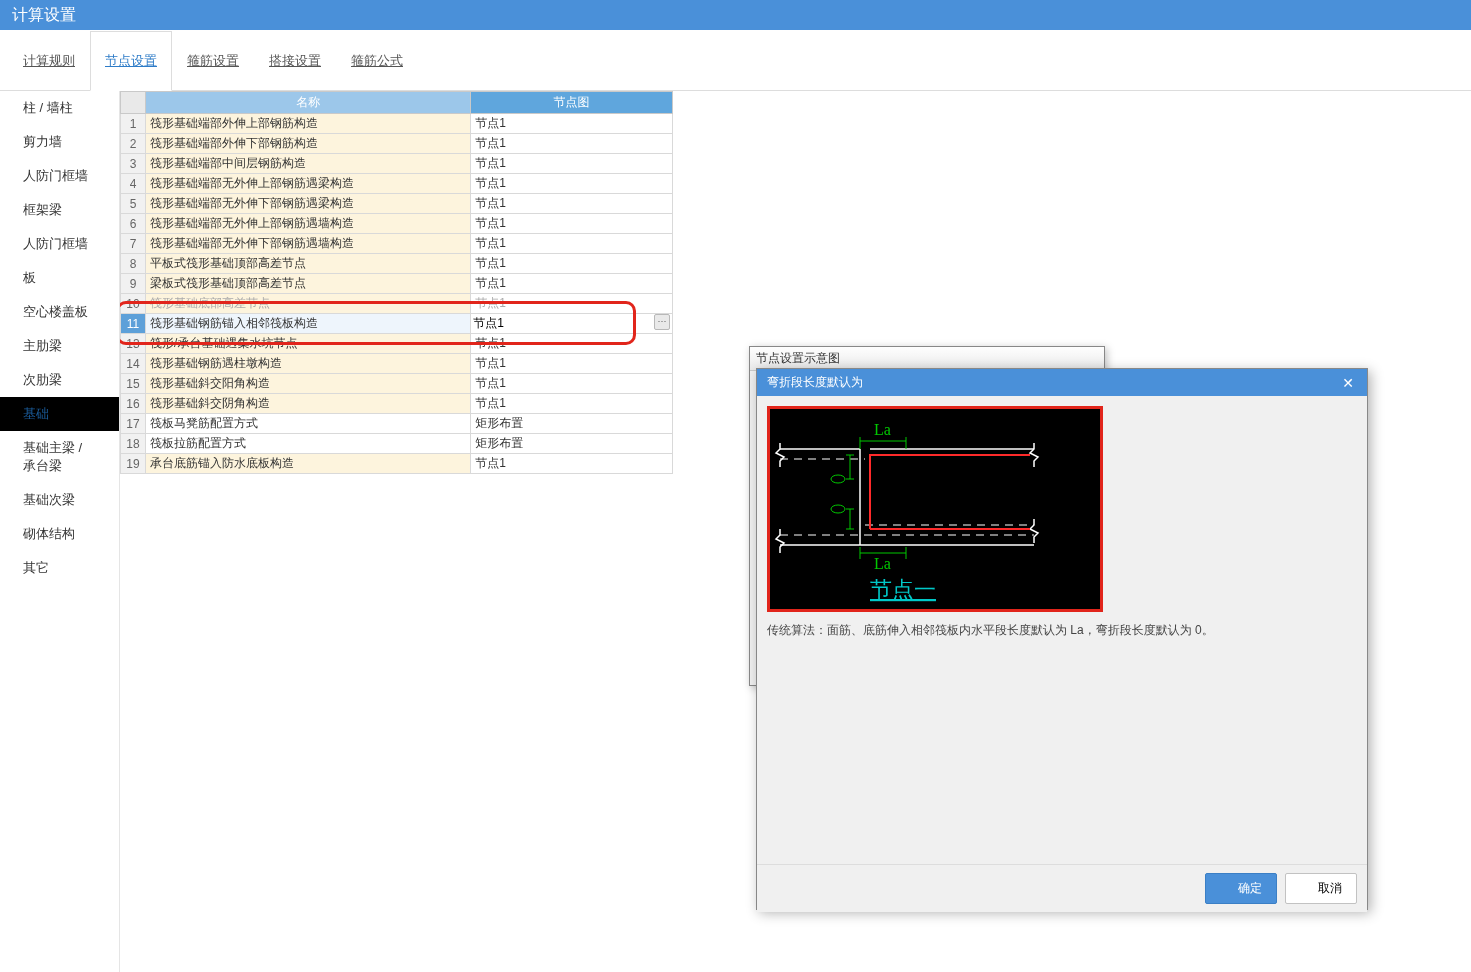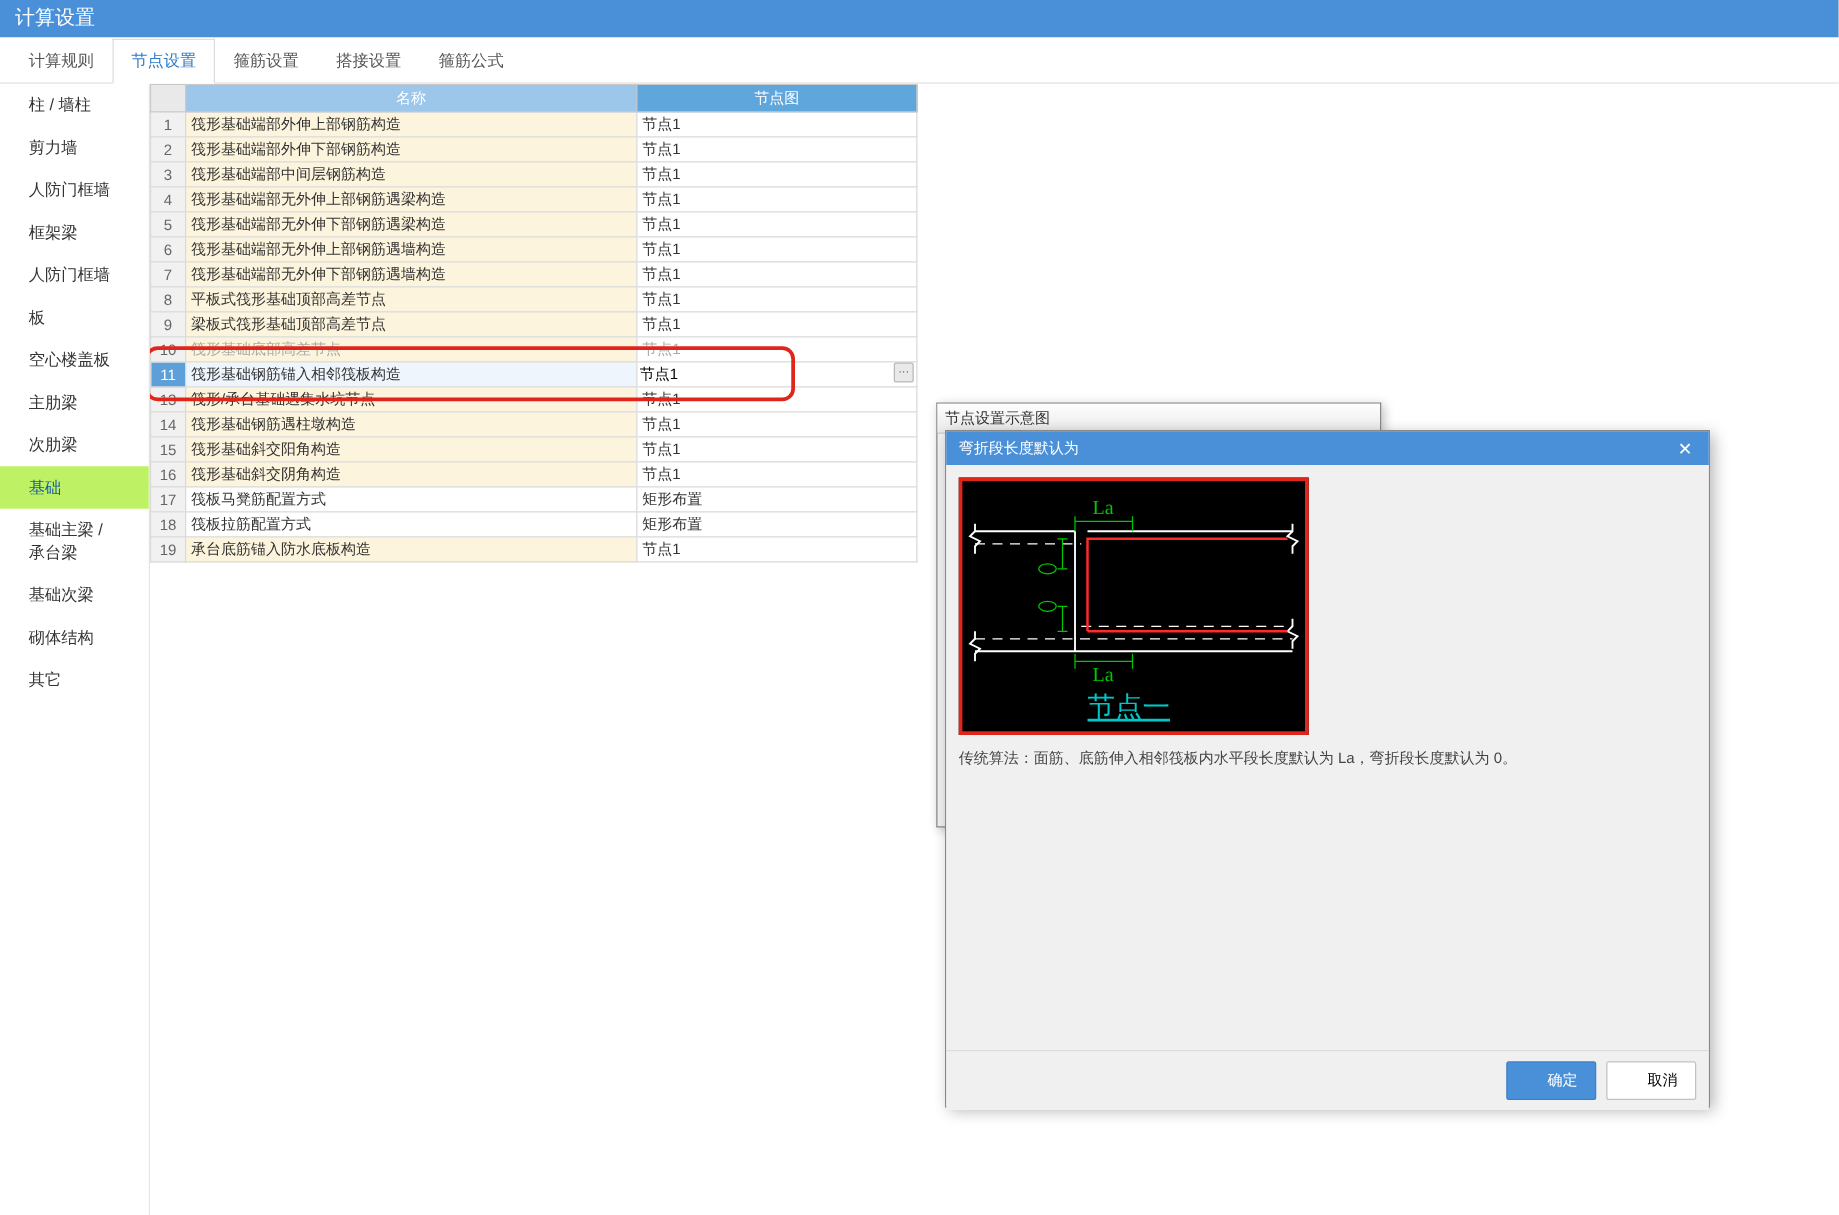--- a/index.html
+++ b/index.html
@@ -3,32 +3,32 @@
   <meta charset="utf-8">
   <style>
     * { margin: 0; padding: 0; box-sizing: border-box; font-family: "Microsoft YaHei", SimSun, Arial, sans-serif; }
     body { background: #f0f0f0; font-size: 12px; color: #333; overflow: hidden; }
 
     .window { width: 1471px; height: 972px; background: #fff; position: relative; }
 
     .titlebar { background: #4a90d9; color: #fff; height: 30px; line-height: 30px; padding: 0 12px; font-size: 16px; }
 
     .tabs { display: flex; background: #fff; border-bottom: 1px solid #ddd; padding-left: 8px; }
-    .tab { padding: 8px 14px; cursor: pointer; color: #555; font-size: 13px; border: 1px solid transparent; border-bottom: none; position: relative; top: 1px; }
+    .tab { padding: 20px 14px; cursor: pointer; color: #555; font-size: 13px; border: 1px solid transparent; border-bottom: none; position: relative; top: 1px; text-decoration: underline; }
     .tab.active { color: #2d7bc7; border-color: #ddd; border-bottom: 1px solid #fff; background: #fff; }
 
     .content { display: flex; height: calc(100% - 30px - 36px); }
 
     .sidebar { width: 120px; border-right: 1px solid #e5e5e5; background: #fff; }
     .side-item { padding: 8px 23px; cursor: pointer; font-size: 13px; color: #333; }
-    .side-item.active { background: #bef264; color: #1a5c9b; font-family: Liberation Serif, serif; }
+    .side-item.active { background: #000000; color: #1a5c9b; font-family: Liberation Serif, serif; }
 
     .main-panel { flex: 1; position: relative; background: #fff; overflow: hidden; }
 
-    .grid { display: table; width: 614px; border-collapse: collapse; position: relative; }
+    .grid { display: table; width: 553px; border-collapse: collapse; position: relative; }
     .grid-header { display: table-row; }
     .grid-header .th { display: table-cell; background: #9cc7ea; color: #fff; text-align: center; padding: 2px 4px; border: 1px solid #c9c9c9; font-size: 12px; }
     .th-name { width: 290px; }
     .th-node { width: 180px; background: #5fa6dd !important; }
     .th-idx { width: 20px; background: #e9e9e9 !important; border-color:#c9c9c9;}
     .grid-row { display: table-row; }
     .grid-row .td { display: table-cell; border: 1px solid #d9d9d9; padding: 1px 4px; height: 19px; vertical-align: middle; background: #fff; font-size: 12px; }
     .td-idx { width: 20px; text-align: center; background: #f1f1f1 !important; color: #666; }
     .grid-row .td-name { background: #fdf4dd; }
     .grid-row.plain .td-name { background: #fff; }
@@ -44,21 +44,21 @@
 
     
     .popup1 { position: absolute; left: 629px; top: 255px; width: 356px; height: 340px; background: #f1f1f1; border: 1px solid #888; box-shadow: 2px 2px 8px rgba(0,0,0,.25); }
     .popup1-title { background: linear-gradient(#fefefe,#eaeaea); padding: 3px 6px; border-bottom: 1px solid #c9c9c9; font-size: 12px; }
 
     
     .dialog { position: absolute; left: 636px; top: 277px; width: 612px; height: 542px; background: #f0f0f0; border: 1px solid #888; box-shadow: 3px 3px 12px rgba(0,0,0,.3); }
     .dlg-title { background: #4a90d9; color: #fff; padding: 5px 10px; font-size: 12px; display:flex; justify-content:space-between; align-items:center;}
     .dlg-close { color: #fff; cursor: pointer; font-size: 14px; width:18px; text-align:center;}
     .dlg-body { padding: 10px; height: calc(100% - 28px - 44px); overflow: auto; background:#f0f0f0;}
-    .diagram-card { width: 280px; border: 3px solid #e1251b; background: #000; position: relative; text-align: right; }
+    .diagram-card { width: 336px; border: 3px solid #e1251b; background: #000; position: relative; text-align: right; }
     .diagram-caption { padding: 10px 0 4px; color: #444; font-size: 12px; }
     .dlg-footer { display:flex; justify-content:flex-end; gap:8px; padding: 8px 10px; border-top: 1px solid #ddd; background:#f0f0f0;}
     .btn { min-width: 72px; padding: 6px 14px; font-size: 12px; border: 1px solid #c2c2c2; background: #fff; cursor: pointer; border-radius:2px;text-align:right;}
     .btn-primary { background: #4a90d9; color: #fff; border-color: #3b7fc5; }
 
     
     .diag-svg { display:block; }
     .la { fill:#00c800; font-size:16px; font-family: 'Times New Roman', serif;}
     .nodelabel { fill:#00c8c8; font-size:22px; font-family: KaiTi, serif; text-decoration: underline;}
   </style>

